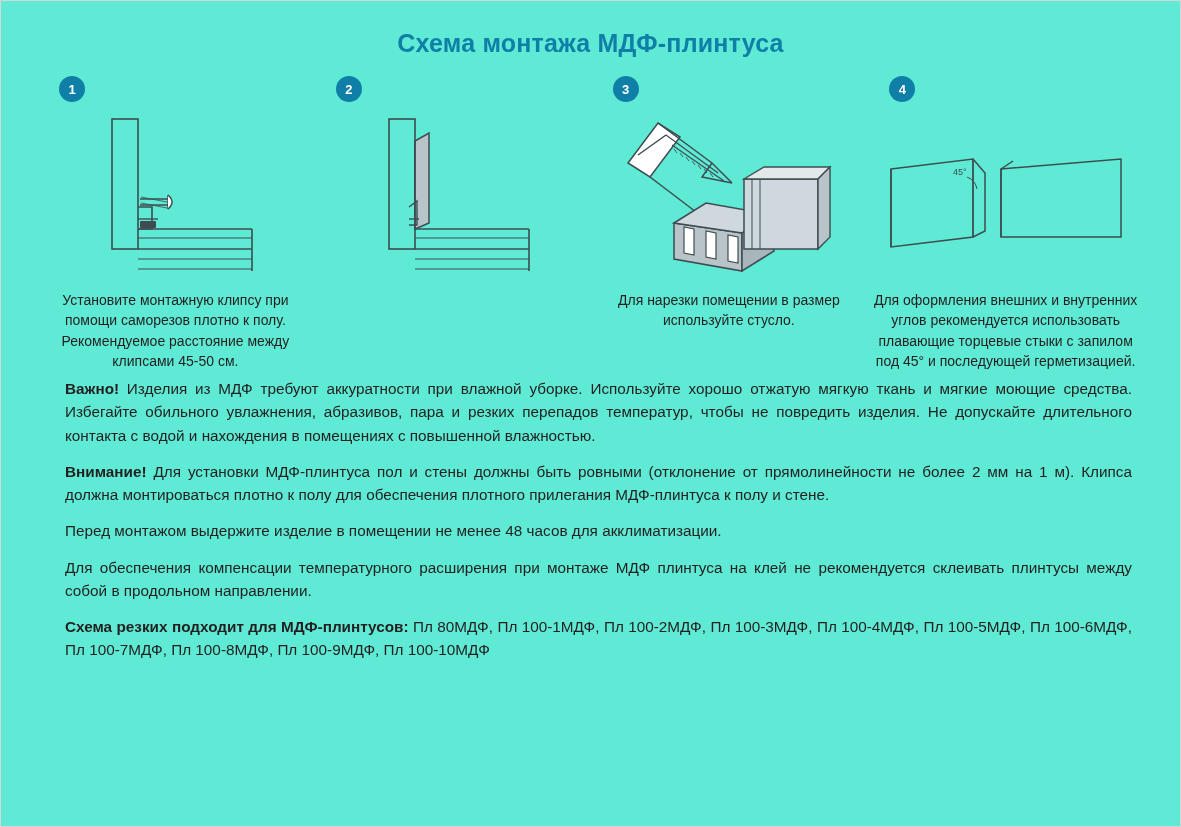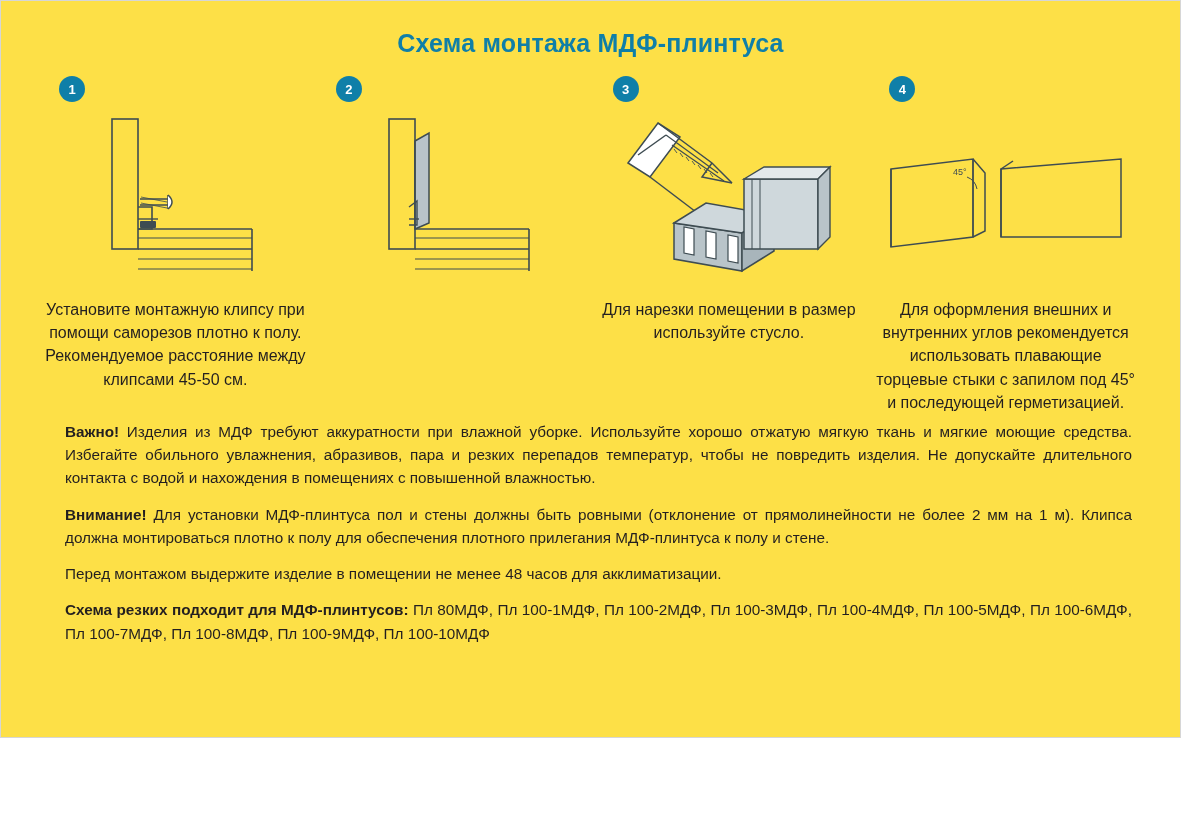--- a/index.html
+++ b/index.html
@@ -10,24 +10,24 @@
   body {
     width: 1181px;
     height: 827px;
     font-family: "Liberation Sans", sans-serif;
     color: #231f20;
     overflow: hidden;
   }
   .page {
     position: relative;
     width: 1181px;
-    height: 738px;
+    height: 827px;
     box-sizing: border-box;
     border: 1px solid #d6d6d6;
-    background: #fde047;
+    background: #5eead4;
   }
   .title {
     text-align: center;
     color: #0f7fa8;
     font-size: 25px;
     font-weight: bold;
     margin-top: 28px;
     letter-spacing: 0.2px;
   }
 
@@ -66,26 +66,26 @@
     justify-content: center;
   }
   .fig {
     height: 170px;
     display: flex;
     align-items: flex-end;
     justify-content: center;
     width: 100%;
   }
   .step-cap {
-    font-size: 16px;
+    font-size: 14px;
     line-height: 1.45;
     text-align: center;
     color: #231f20;
     padding: 0 6px;
-    margin-top: 22px;
+    margin-top: 14px;
   }
 
   
   .body {
     padding: 6px 48px 0 48px;
     box-sizing: border-box;
   }
   .para {
     font-size: 15.3px;
     line-height: 1.52;
@@ -238,16 +238,17 @@
       </div>
       <div class="step-cap">Для оформления внешних и внутренних углов рекомендуется использовать плавающие торцевые стыки с запилом под 45° и последующей герметизацией.</div>
     </div>
 
   </div>
 
   <div class="body">
     <p class="para"><b>Важно!</b><span> Изделия из МДФ требуют аккуратности при влажной уборке. Используйте хорошо отжатую мягкую ткань и мягкие моющие средства. Избегайте обильного увлажнения, абразивов, пара и резких перепадов температур, чтобы не повредить изделия. Не допускайте длительного контакта с водой и нахождения в помещениях с повышенной влажностью.</span></p>
     <p class="para"><b>Внимание!</b><span> Для установки МДФ-плинтуса пол и стены должны быть ровными (отклонение от прямолинейности не более 2 мм на 1 м). Клипса должна монтироваться плотно к полу для обеспечения плотного прилегания МДФ-плинтуса к полу и стене.</span></p>
     <p class="para"><span>Перед монтажом выдержите изделие в помещении не менее 48 часов для акклиматизации.</span></p>
+    <p class="para"><span>Для обеспечения компенсации температурного расширения при монтаже МДФ плинтуса на клей не рекомендуется склеивать плинтусы между собой в продольном направлении.</span></p>
     <p class="para last"><b>Схема резких подходит для МДФ-плинтусов:</b><span> Пл 80МДФ, Пл 100-1МДФ, Пл 100-2МДФ, Пл 100-3МДФ, Пл 100-4МДФ, Пл 100-5МДФ, Пл 100-6МДФ, Пл 100-7МДФ, Пл 100-8МДФ, Пл 100-9МДФ, Пл 100-10МДФ</span></p>
   </div>
 
 </div>
 
 </body></html>

